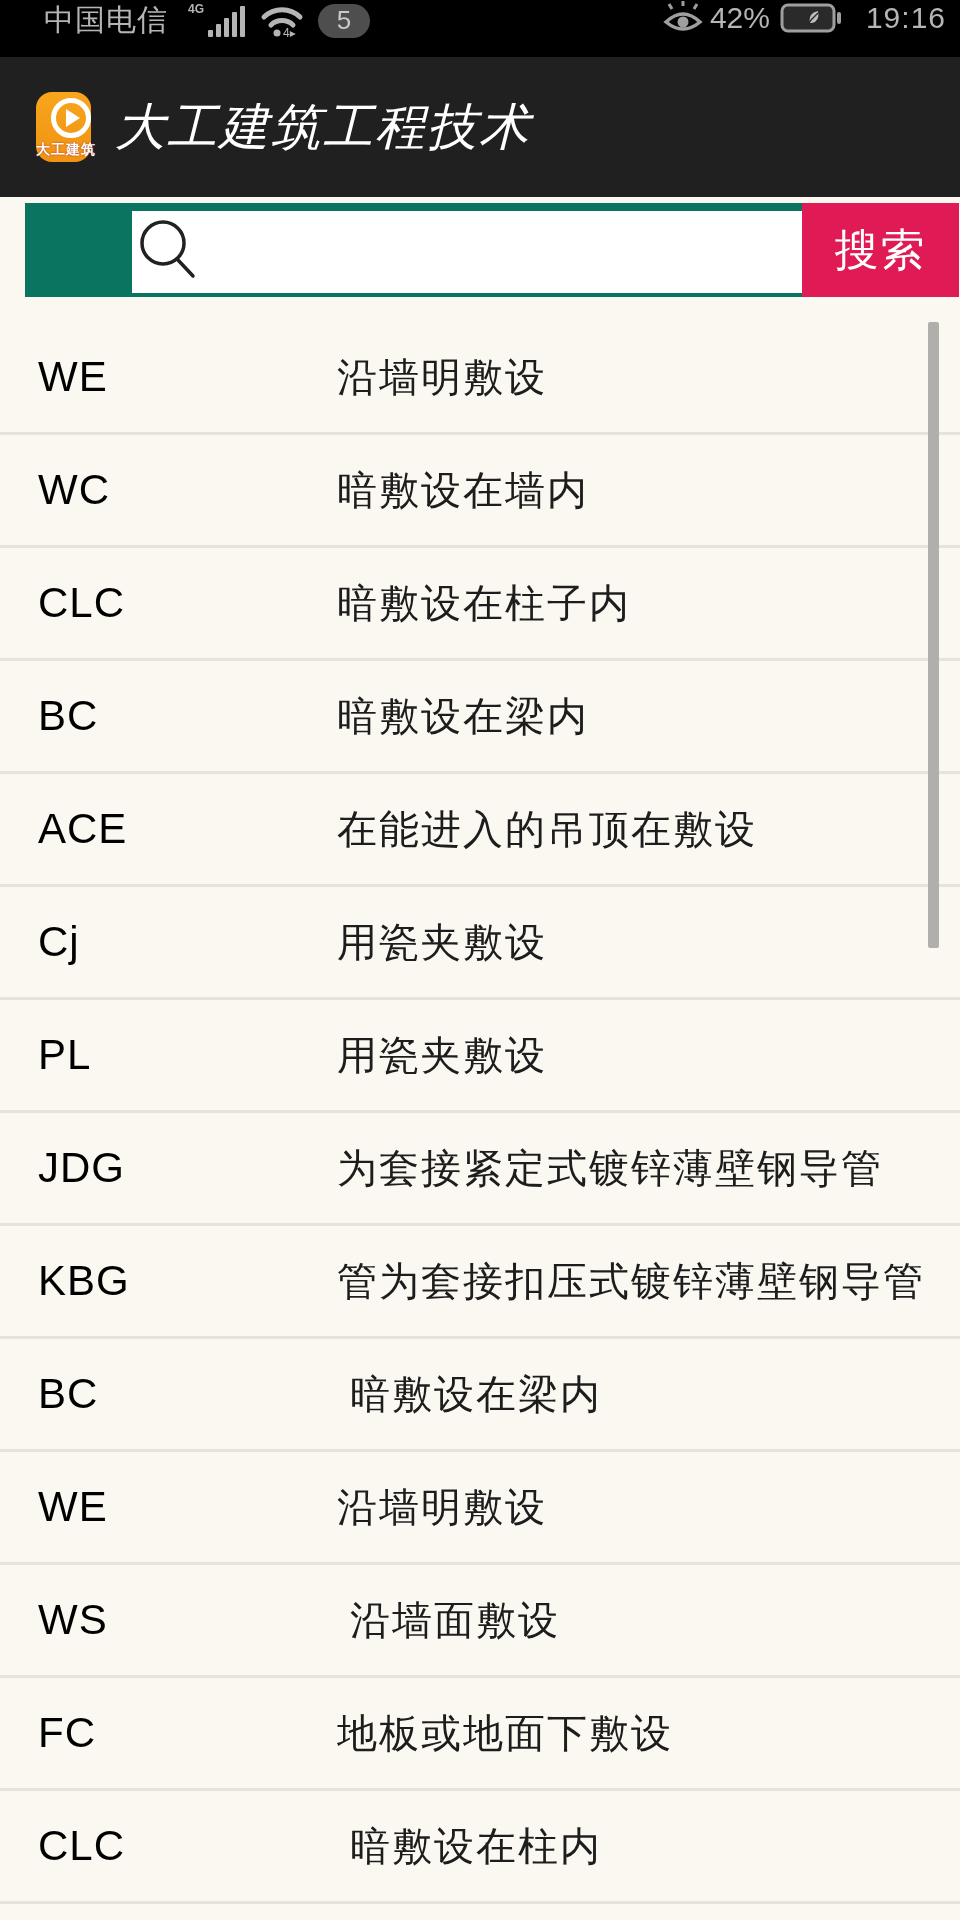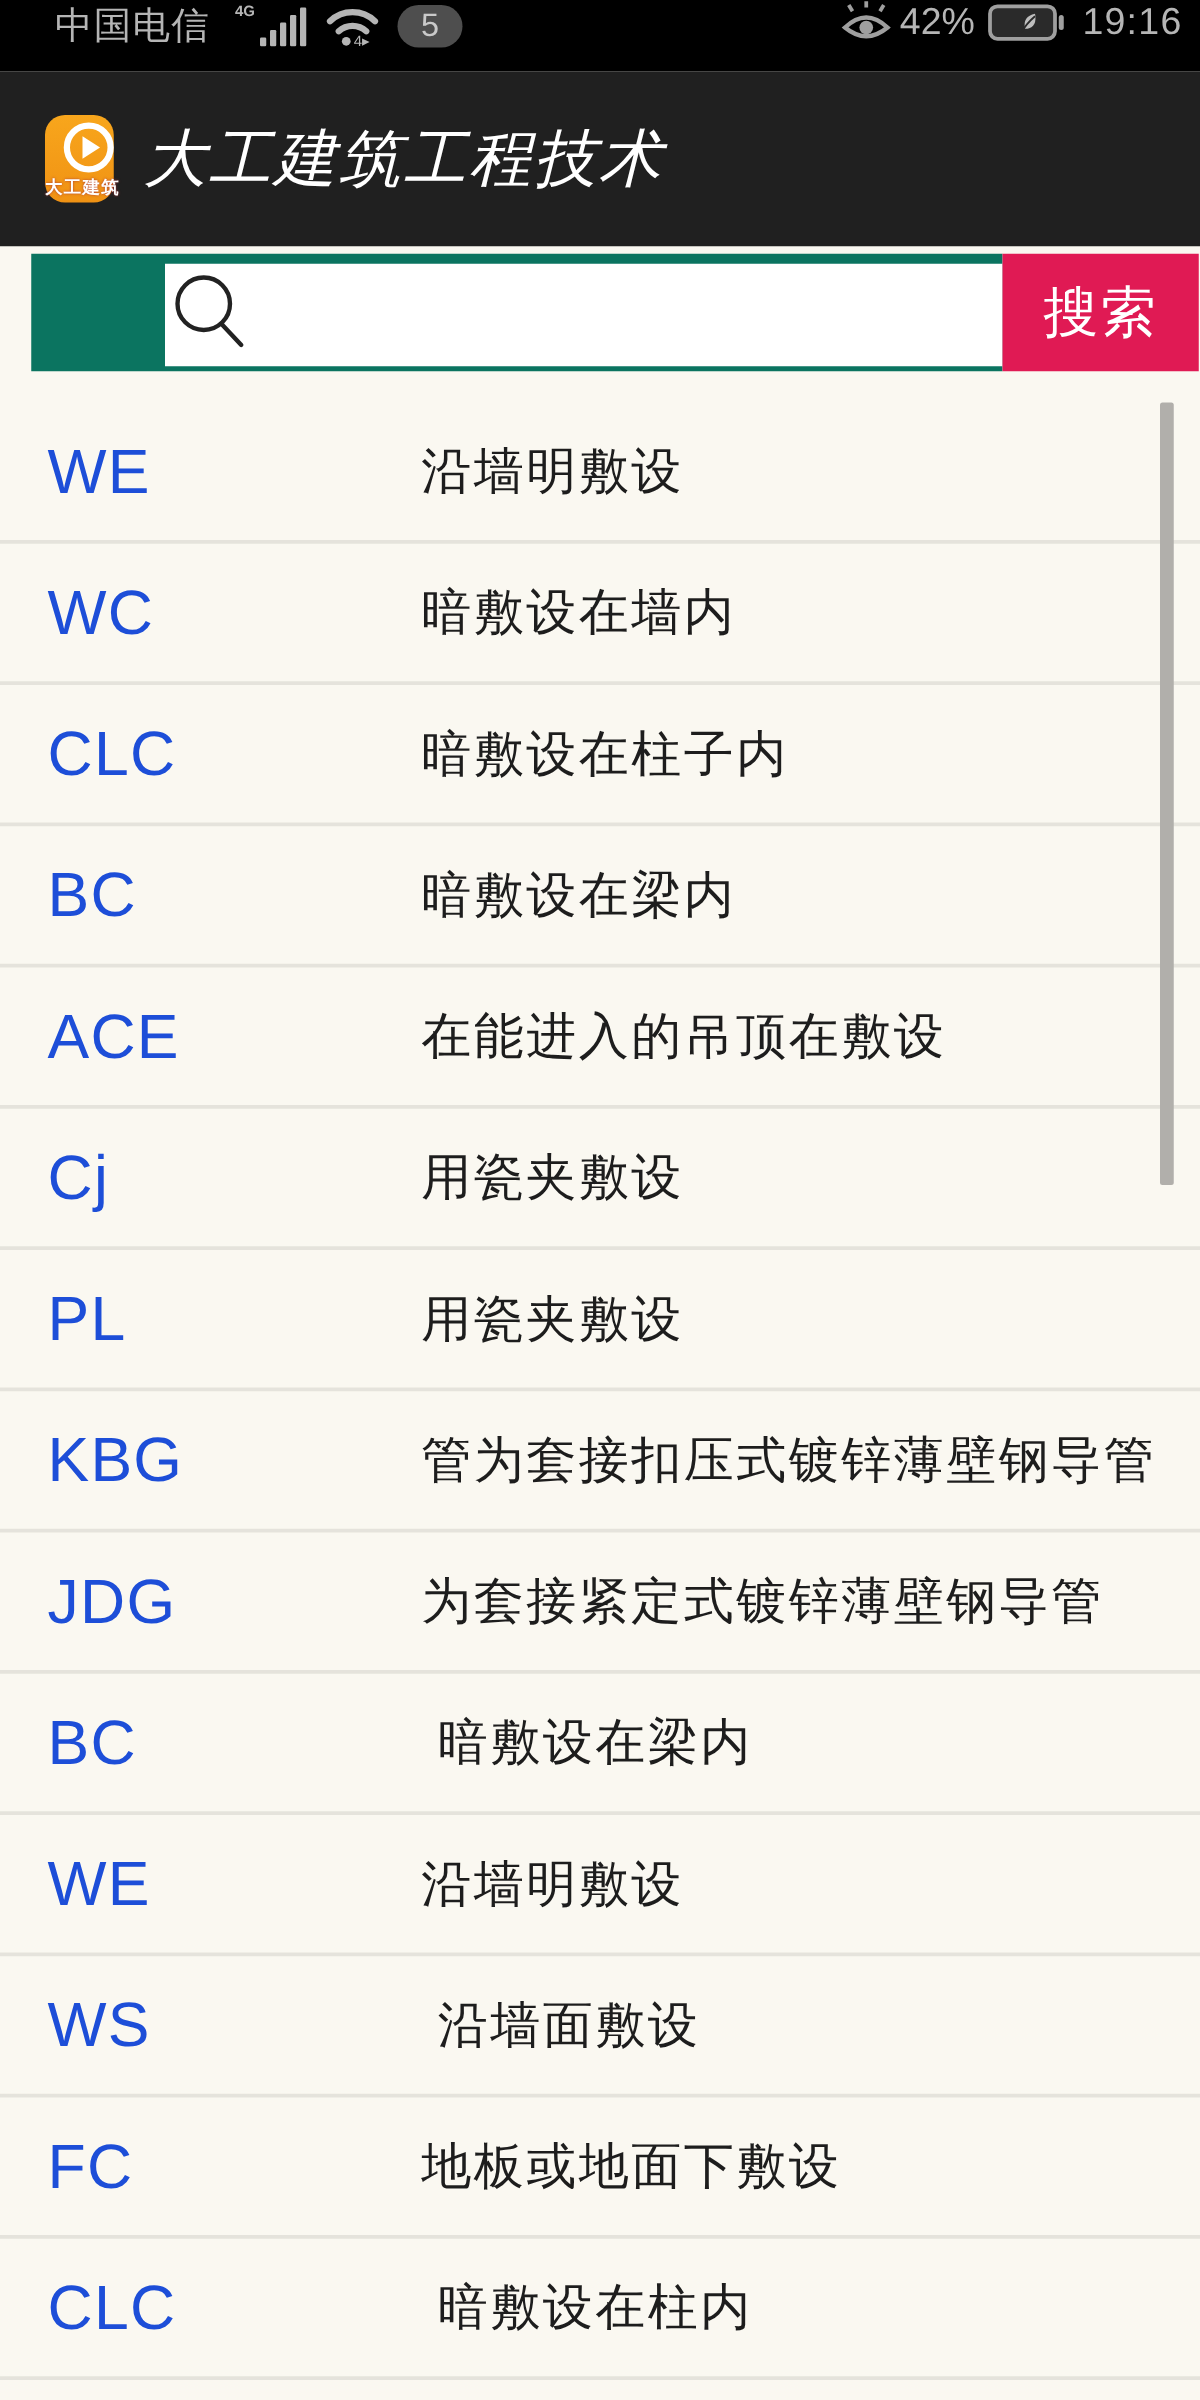--- a/index.html
+++ b/index.html
@@ -22,21 +22,21 @@
   .net-4g{font-size:12px;font-weight:bold;align-self:flex-start;margin:2px 2px 0 20px;}
   .sig-bars{display:flex;align-items:flex-end;height:32px;margin-left:2px;}
   .sig-bars i{display:block;width:5px;background:#b5b5b5;margin-right:3px;border-radius:1px;}
   .sb-badge{
     min-width:52px;height:34px;border-radius:17px;background:#4e4e4e;
     color:#c9c9c9;font-size:26px;display:flex;align-items:center;justify-content:center;
     margin-left:14px;padding:0 6px;box-sizing:border-box;
   }
   .wifi-wrap{margin-left:12px;display:flex;align-items:center;}
   .pct{margin:0 10px 0 6px;}
-  .time{margin-left:14px;letter-spacing:1px;}
+  .time{margin-left:24px;letter-spacing:1px;}
   
   .app-header{
     position:absolute;left:0;top:57px;width:960px;height:140px;
     background:#202020;display:flex;align-items:center;
   }
   .app-icon{
     position:relative;width:55px;height:70px;margin-left:36px;
     background:linear-gradient(180deg,#f8a61c,#f09214);
     border-radius:16px;flex:0 0 auto;
   }
@@ -73,21 +73,21 @@
   
   .list{position:absolute;left:0;top:322px;width:960px;}
   .list-row{
     width:960px;height:113px;box-sizing:border-box;
     border-bottom:3px solid #e5e3dc;
     position:relative;display:flex;align-items:center;
     background:transparent;
   }
   .row-code{
     position:absolute;left:38px;top:50%;transform:translateY(-50%);
-    font-size:50px;color:#1d4ed8;letter-spacing:1px;
+    font-size:42px;color:#000000;letter-spacing:1px;
   }
   .row-desc{
     position:absolute;left:337px;top:50%;transform:translateY(-50%);
     font-size:40px;color:#1d1d1d;white-space:pre;letter-spacing:2px;
   }
   .scrollbar{
     position:absolute;left:928px;top:322px;width:11px;height:626px;
     background:#b1afab;border-radius:2px;
   }
 </style>
@@ -181,28 +181,28 @@
     </div>
     <div class="list-row">
       <span class="row-code">Cj</span>
       <span class="row-desc">用瓷夹敷设</span>
     </div>
     <div class="list-row">
       <span class="row-code">PL</span>
       <span class="row-desc">用瓷夹敷设</span>
     </div>
     <div class="list-row">
+      <span class="row-code">JDG</span>
+      <span class="row-desc">为套接紧定式镀锌薄壁钢导管</span>
+    </div>
+    <div class="list-row">
       <span class="row-code">KBG</span>
       <span class="row-desc">管为套接扣压式镀锌薄壁钢导管</span>
     </div>
     <div class="list-row">
-      <span class="row-code">JDG</span>
-      <span class="row-desc">为套接紧定式镀锌薄壁钢导管</span>
-    </div>
-    <div class="list-row">
       <span class="row-code">BC</span>
       <span class="row-desc"> 暗敷设在梁内</span>
     </div>
     <div class="list-row">
       <span class="row-code">WE</span>
       <span class="row-desc">沿墙明敷设</span>
     </div>
     <div class="list-row">
       <span class="row-code">WS</span>
       <span class="row-desc"> 沿墙面敷设</span>

